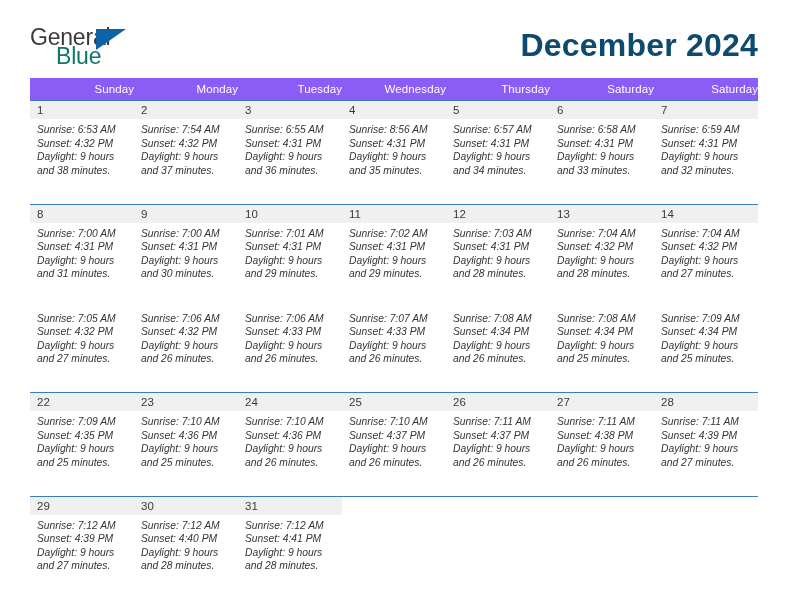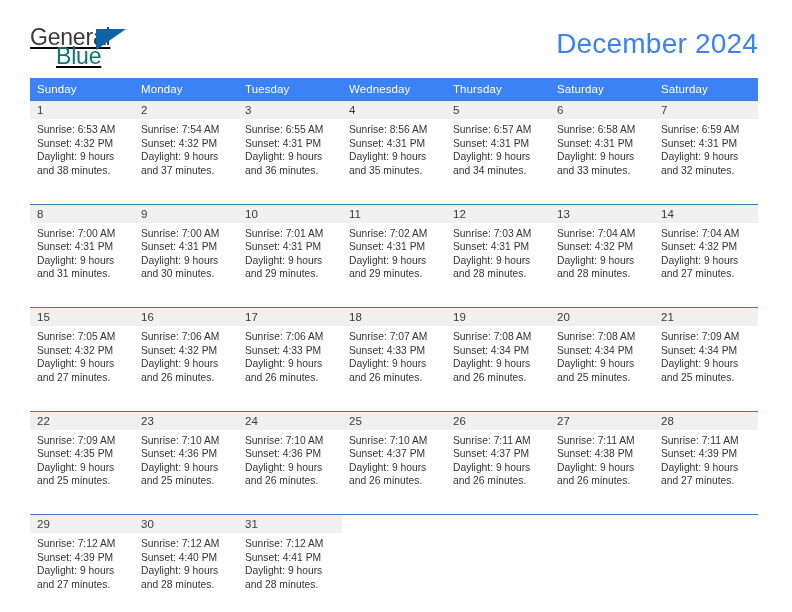--- a/index.html
+++ b/index.html
@@ -24,21 +24,20 @@
     justify-content: space-between;
     padding: 26px 34px 0 30px;
     height: 78px;
   }
   .logo {
     position: relative;
     width: 112px;
     height: 50px;
     line-height: 1;
     user-select: none;
-    text-decoration: underline;
   }
   .logo-general {
     font-size: 23px;
     color: #3a3a3a;
     letter-spacing: -0.2px;
     display: block;
   }
   .logo-blue {
     font-size: 23px;
     color: #0f766e;
@@ -54,23 +53,23 @@
     width: 0;
     height: 0;
     border-left: 30px solid #0d63a5;
     border-bottom: 21px solid transparent;
   }
   .titles {
     text-align: right;
     padding-top: 2px;
   }
   .cal-title {
-    font-size: 28px;
-    font-weight: normal;
-    color: #3b82f6;
+    font-size: 32px;
+    font-weight: bold;
+    color: #0c4a6e;
     line-height: 1.12;
     letter-spacing: 0.2px;
   }
   .cal-sub {
     font-size: 14.5px;
     color: #2b2b2b;
     margin-top: 7px;
     letter-spacing: 0.1px;
   }
 
@@ -78,25 +77,25 @@
   .cal {
     margin: 0 34px 0 30px;
     width: 728px;
   }
   table.grid {
     width: 100%;
     border-collapse: collapse;
     table-layout: fixed;
   }
   thead th {
-    background: #3b82f6;
+    background: #8b5cf6;
     color: #ffffff;
     font-size: 11.5px;
     font-weight: normal;
-    text-align: left;
+    text-align: right;
     padding: 5px 0 5px 7px;
     height: 20px;
     letter-spacing: 0.1px;
   }
   
   .weekrow .daynum {
     background: #f0f0f0;
     border-top: 1px solid #3b7cbf;
     font-size: 11.5px;
     color: #3a3a3a;
@@ -104,20 +103,21 @@
     height: 18px;
     vertical-align: middle;
   }
   .weekrow .daynum.empty {
     background: transparent;
   }
   .weekrow .dayinfo {
     vertical-align: top;
     padding: 4px 8px 0 7px;
     height: 68px;
+    font-style: italic;
   }
   .line {
     font-size: 10.3px;
     color: #343434;
     line-height: 13.6px;
     white-space: nowrap;
   }
   .spacer td { height: 17px; border: none; background: transparent; }
 </style>
 </head>
@@ -259,29 +259,20 @@
               <div class="line">Sunrise: 7:04 AM</div>
               <div class="line">Sunset: 4:32 PM</div>
               <div class="line">Daylight: 9 hours</div>
               <div class="line">and 27 minutes.</div>
             </td>
           </tr>
           <tr class="spacer">
             <td colspan="7"></td>
           </tr>
           <tr class="weekrow">
-            <td class="daynum">15</td>
-            <td class="daynum">16</td>
-            <td class="daynum">17</td>
-            <td class="daynum">18</td>
-            <td class="daynum">19</td>
-            <td class="daynum">20</td>
-            <td class="daynum">21</td>
-          </tr>
-          <tr class="weekrow">
             <td class="dayinfo">
               <div class="line">Sunrise: 7:05 AM</div>
               <div class="line">Sunset: 4:32 PM</div>
               <div class="line">Daylight: 9 hours</div>
               <div class="line">and 27 minutes.</div>
             </td>
             <td class="dayinfo">
               <div class="line">Sunrise: 7:06 AM</div>
               <div class="line">Sunset: 4:32 PM</div>
               <div class="line">Daylight: 9 hours</div>

